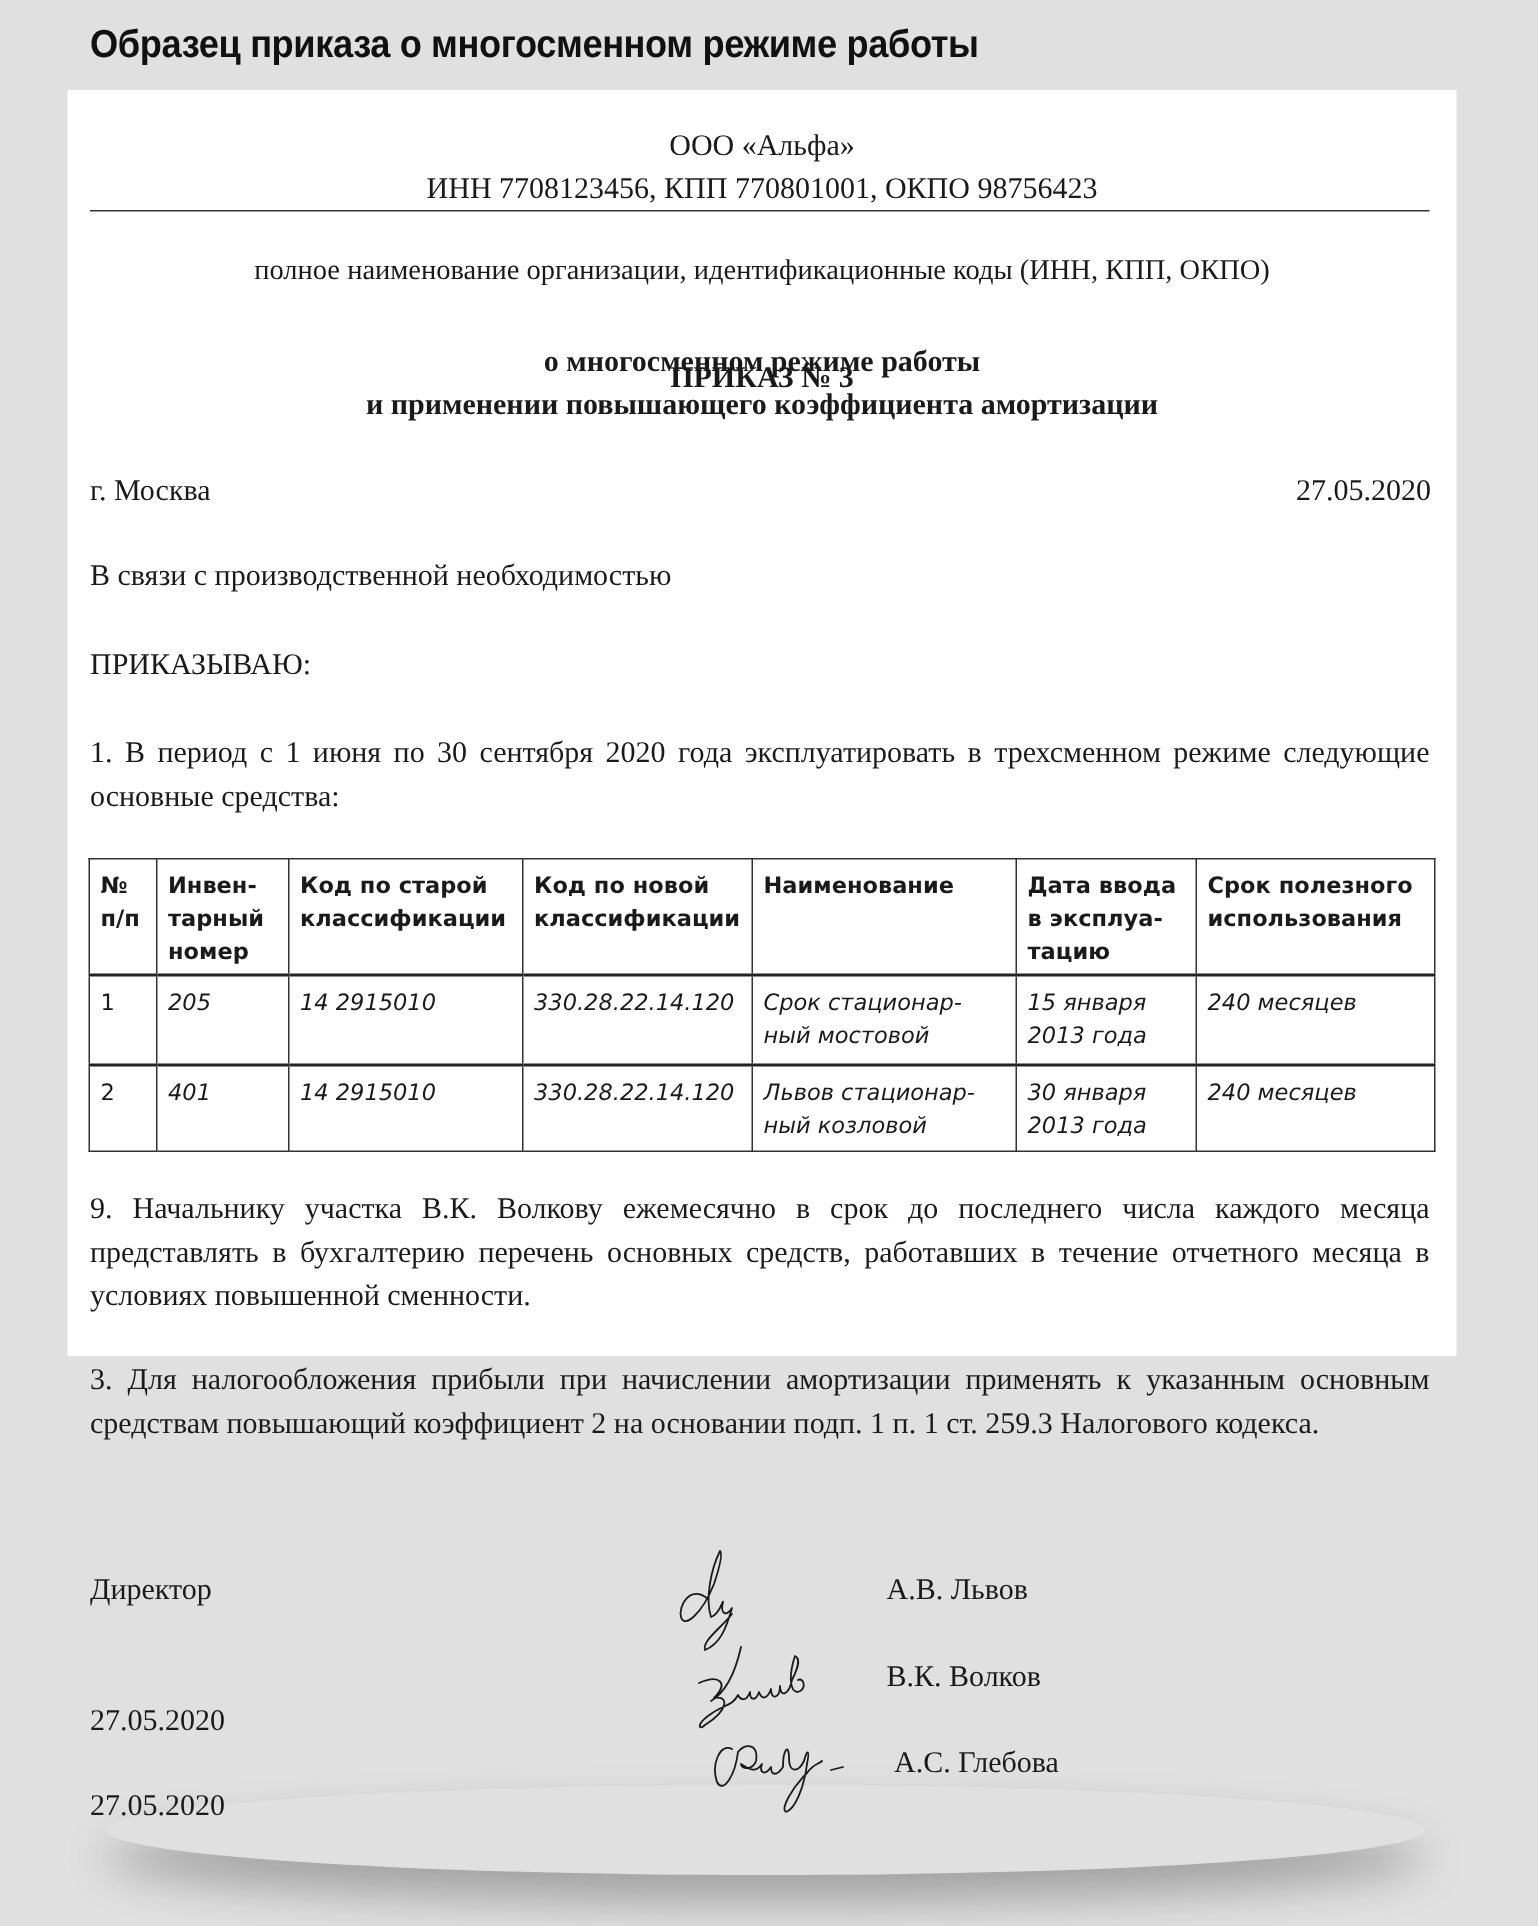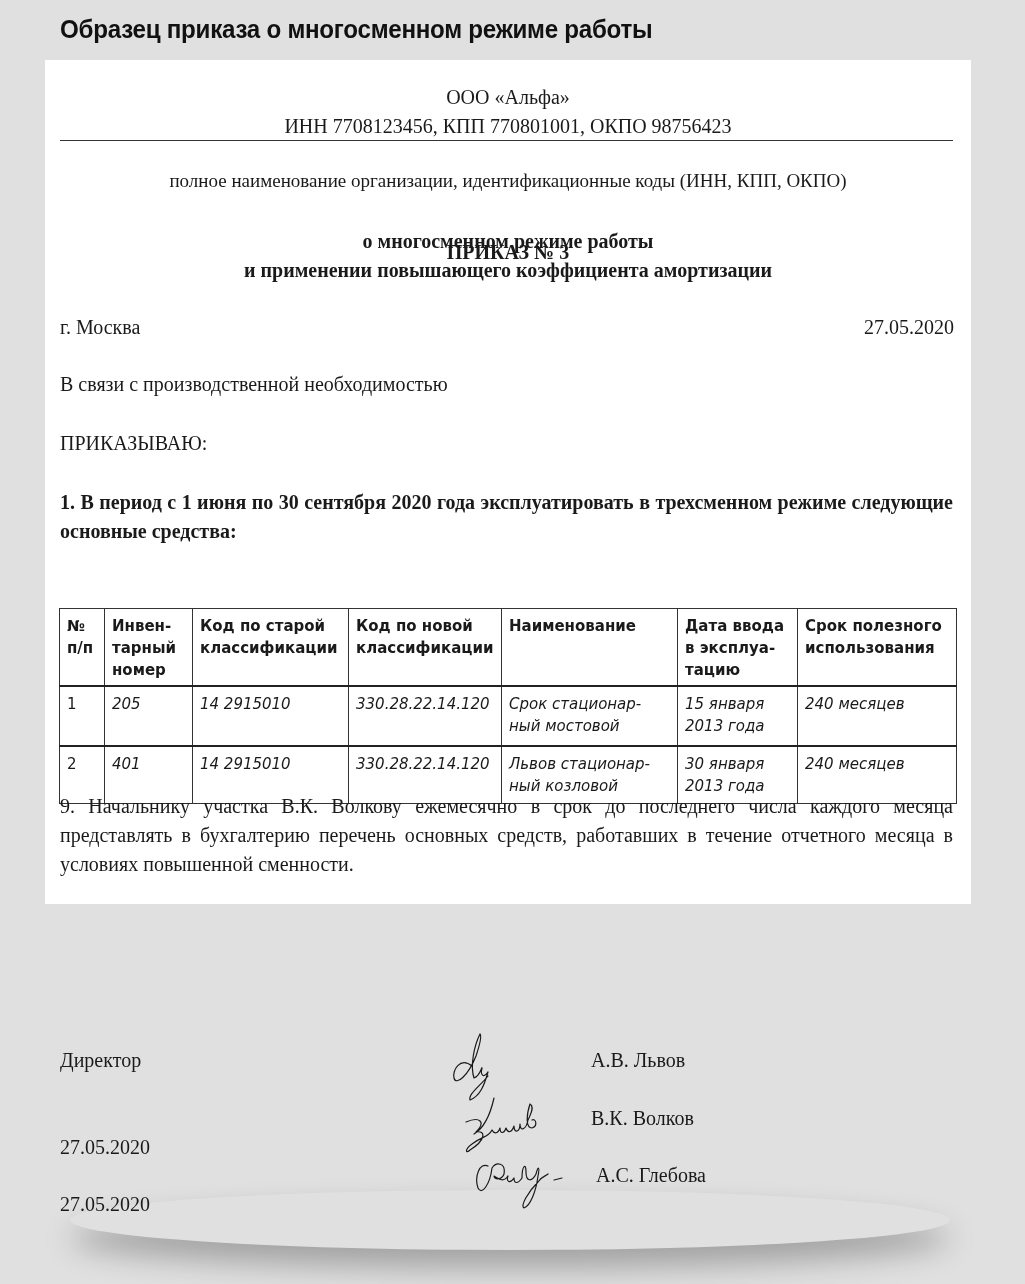--- a/index.html
+++ b/index.html
@@ -32,30 +32,29 @@
   .org-rule { left: 15px; width: 893px; top: 80px; height: 0; border-top: 1.5px solid #333; }
   .org-caption { left: 0; width: 926px; top: 88px; font-size: 19px; margin-top: 22px; }
   .order-title { left: 0; width: 926px; top: 141px; font-weight: bold; font-size: 20px; margin-top: 40px; }
   .order-sub1  { left: 0; width: 926px; top: 170px; font-weight: bold; font-size: 20px; }
   .order-sub2  { left: 0; width: 926px; top: 199px; font-weight: bold; font-size: 20px; }
   .city { left: 15px; top: 256px; }
   .date-top { right: 17px; top: 256px; }
   .intro { left: 15px; top: 313px; }
   .command { left: 15px; top: 372px; }
   .para { left: 15px; width: 893px; line-height: 29px; text-align: justify; }
-  .p1 { top: 428px; font-weight: bold; }
+  .p1 { top: 428px; }
   .p2 { top: 732px; }
   .p3 { top: 846px; }
 
   table.assets {
     position: absolute; left: 14px; top: 512px; width: 897px;
     border-collapse: collapse;
     font-family: "DejaVu Sans", sans-serif; font-size: 15px; color: #1a1a1a;
     table-layout: fixed;
-    margin-top: 36px;
   }
   table.assets th, table.assets td {
     border: 1px solid #333; vertical-align: top; text-align: left;
     padding: 6px 6px 4px 7px; line-height: 22px;
   }
   table.assets th { font-weight: bold; font-size: 15px; border-bottom: 2.5px solid #222; }
   table.assets tr.row-1 td { border-bottom: 2.5px solid #222; height: 48px; }
   table.assets tr.row-2 td { height: 46px; }
   table.assets td { font-style: italic; }
   table.assets td.num { font-style: normal; }
@@ -128,20 +127,21 @@
         <td>14 2915010</td>
         <td>330.28.22.14.120</td>
         <td>Львов стационар-ный козловой</td>
         <td>30 января 2013 года</td>
         <td>240 месяцев</td>
       </tr>
     </tbody>
   </table>
 
   <div class="abs serif-text para p2">9. Начальнику участка В.К. Волкову ежемесячно в срок до последнего числа каждого месяца представлять в бухгалтерию перечень основных средств, работавших в течение отчетного месяца в условиях повышенной сменности.</div>
+  <div class="abs serif-text para p3">3. Для налогообложения прибыли при начислении амортизации применять к указанным основным средствам повышающий коэффициент 2 на основании подп. 1 п. 1 ст. 259.3 Налогового кодекса.</div>
 
   <div class="abs serif-text sig-label" style="top:989px">Директор</div>
   <div class="abs serif-text sig-name" style="top:989px">А.В. Львов</div>
 
   <div class="abs serif-text sig-name" style="top:1047px">В.К. Волков</div>
   <div class="abs serif-text sig-label" style="top:1076px">27.05.2020</div>
 
   <div class="abs serif-text" style="left:551px; top:1104px">А.С. Глебова</div>
   <div class="abs serif-text sig-label" style="top:1133px">27.05.2020</div>
 

